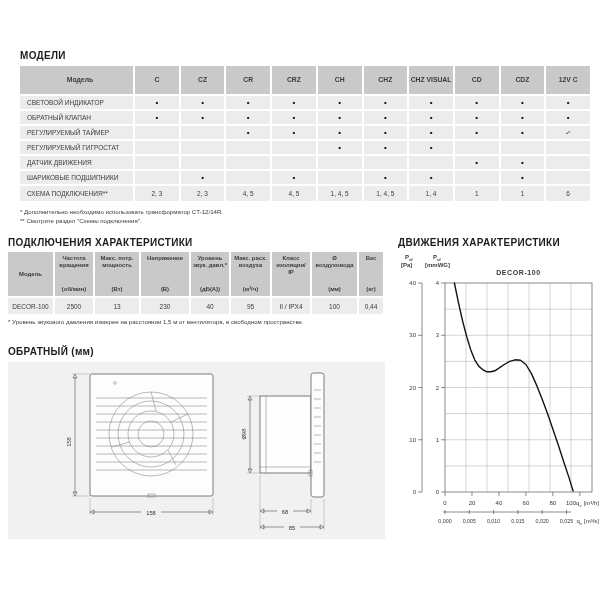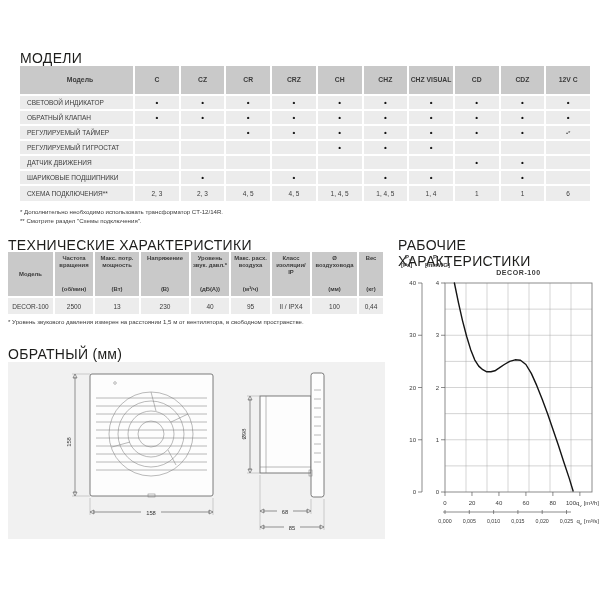--- a/index.html
+++ b/index.html
@@ -1,19 +1,19 @@
 <!DOCTYPE html>
 <html><head>
 <meta charset="utf-8">
 <style>
   html,body{margin:0;padding:0}
   body{width:600px;height:600px;background:#ffffff;position:relative;
        font-family:"Liberation Sans",sans-serif;color:#3a3a3a;overflow:hidden}
   .abs{position:absolute}
-  .sec-title{font-size:14px;font-weight:normal;color:#1d1d1b;letter-spacing:.3px}
+  .sec-title{font-size:10px;font-weight:bold;color:#1d1d1b;letter-spacing:.3px}
 
   
   .grid-table{display:grid;gap:2px;background:#fff}
   .cell{background:#ececec;display:flex;align-items:center;justify-content:center;
         font-size:6.5px;color:#3b3b3b}
   .cell.h{background:#c9c9c9;font-weight:bold;text-align:center;line-height:1.2;font-size:6.8px}
   .cell.lab{justify-content:flex-start;padding-left:7px;text-align:left}
   .cell.dot{font-size:8px;font-weight:bold;color:#111}
   .cell.dotstar{font-size:6px;color:#444}
 
@@ -141,21 +141,21 @@
     <div class="cell">1</div>
     <div class="cell">1</div>
     <div class="cell">6</div>
   </div>
 
 <div class="abs note" style="left:20px;top:207px">
   <div>* Дополнительно необходимо использовать трансформатор CT-12/14R.</div>
   <div>** Смотрите раздел "Схемы подключения".</div>
 </div>
 
-<div class="abs sec-title" style="left:8px;top:237px">ТЕХНИЧЕСКИЕ ХАРАКТЕРИСТИКИ</div>
+<div class="abs sec-title" style="left:8px;top:237px">ПОДКЛЮЧЕНИЯ ХАРАКТЕРИСТИКИ</div>
 
 <div class="abs grid-table" style="left:8px;top:252px;width:375px;
             grid-template-columns:45px 38px 44px 48px 38px 39px 38px 45px 24px;
             grid-template-rows:44px 16px">
     <div class="cell th center">
       <span class="th-name">Модель</span>
     </div>
     <div class="cell th">
       <span class="th-name">Частота вращения</span>
       <span class="th-unit">(об/мин)</span>
@@ -241,21 +241,21 @@
     <text class="dimt" transform="translate(238,72) rotate(-90)" text-anchor="middle">Ø98</text>
     <path class="dim" d="M255,149 H269 M285,149 H300"></path>
     <path class="dim" d="M252,149 l4,-2 v4 z M303,149 l-4,-2 v4 z" fill="#4d4d4d"></path>
     <text class="dimt" x="277" y="151.5" text-anchor="middle">68</text>
     <path class="dim" d="M255,165 H276 M292,165 H313"></path>
     <path class="dim" d="M252,165 l4,-2 v4 z M316,165 l-4,-2 v4 z" fill="#4d4d4d"></path>
     <text class="dimt" x="284" y="167.5" text-anchor="middle">85</text>
   </g>
 </svg>
 
-<div class="abs sec-title" style="left:398px;top:237px">РАБОЧИЕ ХАРАКТЕРИСТИКИ</div>
+<div class="abs sec-title" style="left:398px;top:237px">ДВИЖЕНИЯ ХАРАКТЕРИСТИКИ</div>
 
 <svg class="abs chart" style="left:395px;top:248px" width="205" height="292" viewBox="0 0 205 292">
     <line x1="50" y1="217.875" x2="197" y2="217.875" class="grid-l"></line>
     <line x1="50" y1="191.75" x2="197" y2="191.75" class="grid-l"></line>
     <line x1="50" y1="165.625" x2="197" y2="165.625" class="grid-l"></line>
     <line x1="50" y1="139.5" x2="197" y2="139.5" class="grid-l"></line>
     <line x1="50" y1="113.375" x2="197" y2="113.375" class="grid-l"></line>
     <line x1="50" y1="87.25" x2="197" y2="87.25" class="grid-l"></line>
     <line x1="50" y1="61.125" x2="197" y2="61.125" class="grid-l"></line>
     <line x1="71" y1="35" x2="71" y2="244" class="grid-l"></line>

